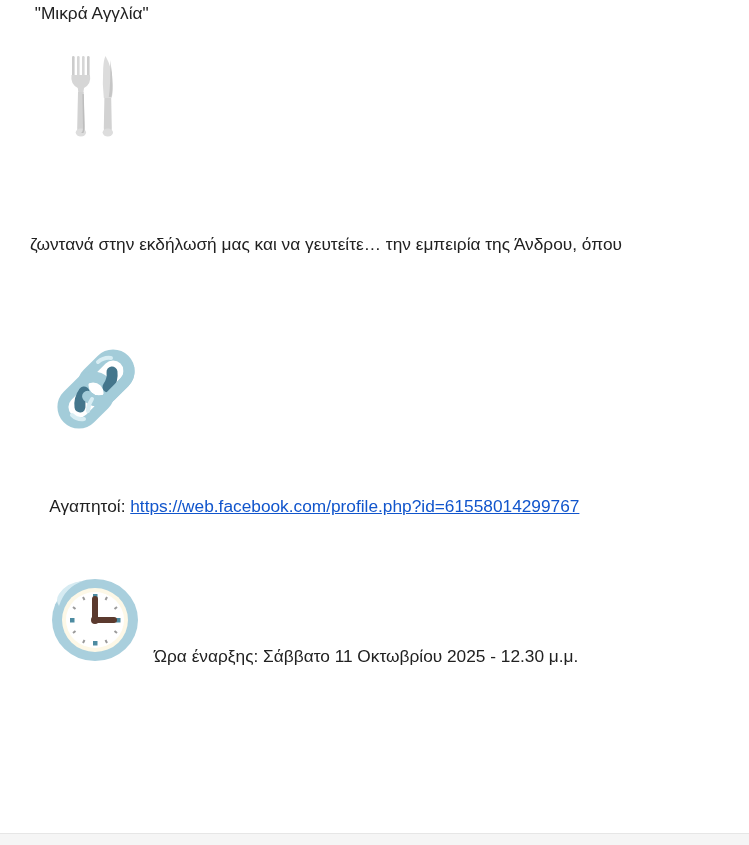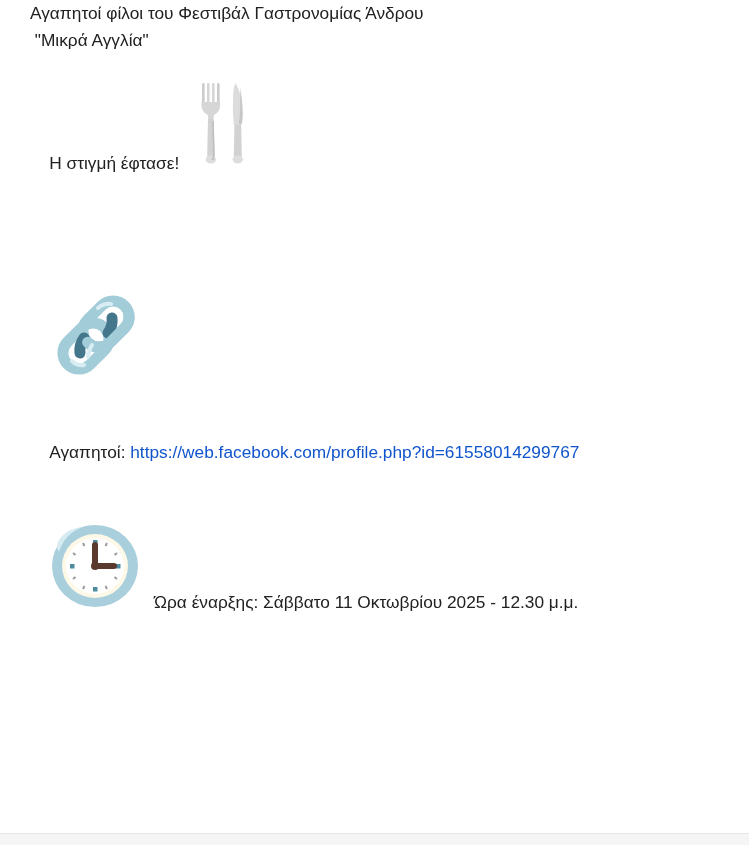--- a/index.html
+++ b/index.html
@@ -3,60 +3,60 @@
 <meta charset="utf-8">
 <style>
   html,body{margin:0;padding:0;}
   body{
     width:749px;height:845px;background:#ffffff;overflow:hidden;position:relative;
     font-family:"Liberation Sans",sans-serif;font-size:17.3px;line-height:27px;color:#212121;
   }
   .content{padding:0 28px 0 30px;}
   p{margin:0;white-space:pre-wrap;}
   .block-line{display:block;white-space:pre-wrap;}
-  a.lnk{color:#1155cc;cursor:pointer;}
+  a.lnk{color:#1155cc;text-decoration:underline;cursor:pointer;}
   svg.inline-icon{vertical-align:baseline;}
   .icon-fork{margin-left:18px;}
   .icon-chain{margin-left:5px;}
   .icon-clock{margin-right:8px;}
   .mt8{margin-top:8px;}
   .mt4{margin-top:4px;}
   .bottom-strip{
     position:absolute;left:0;bottom:0;width:749px;height:12px;
     background:#f5f5f5;border-top:1px solid #e6e6e6;box-sizing:border-box;
   }
 </style>
 </head>
 <body>
 
 <div class="content">
 
-  <p><span>Αγαπητοί φίλοι του Φεστιβάλ Γαστρονομίας Άνδρου</span></p>
   <p><span> "Μικρά Αγγλία"</span></p>
 
   <p>
-    <span>Η στιγμή έφτασε!</span><svg class="inline-icon icon-fork" width="53" height="88" viewBox="0 0 53 88">
+    <svg class="inline-icon icon-fork" width="53" height="88" viewBox="0 0 53 88">
 
       <rect x="5" y="2" width="2.6" height="22" rx="1.3" fill="#cccccc"></rect>
       <rect x="10" y="2" width="2.6" height="22" rx="1.3" fill="#d6d6d6"></rect>
       <rect x="15" y="2" width="2.6" height="22" rx="1.3" fill="#d6d6d6"></rect>
       <rect x="20" y="2" width="2.6" height="22" rx="1.3" fill="#cccccc"></rect>
       <path d="M4.5 21 L23 21 Q24.5 30 17 34 L16.2 40 L11.5 40 L10.8 34 Q3.2 30 4.5 21 Z" fill="#d6d6d6"></path>
       <path d="M11 38 L16.6 38 L17.6 74 Q17.8 80 13.9 80 Q9.9 80 10.2 74 Z" fill="#d2d2d2"></path>
       <ellipse cx="13.9" cy="78.5" rx="5.2" ry="4" fill="#dddddd"></ellipse>
       <path d="M15.4 40 L16 74 Q16 78 14 79 L16.5 79 Q18 76 17.6 72 L16.8 40 Z" fill="#bdbdbd"></path>
 
       <path d="M38.5 2 Q45.5 14 45.8 30 Q46 40 44.5 44 L36.8 44 Q35.2 30 36.2 14 Q36.8 5 38.5 2 Z" fill="#dcdcdc"></path>
       <path d="M43.2 6 Q45.5 18 45.4 32 Q45.3 40 44.3 43 L41.8 43 Q43.8 30 43.2 6 Z" fill="#c6c6c6"></path>
       <path d="M37.4 44 L44.2 44 L44.8 74 Q45 80 40.8 80 Q36.6 80 36.8 74 Z" fill="#d2d2d2"></path>
       <ellipse cx="40.8" cy="78.5" rx="5.2" ry="4" fill="#dddddd"></ellipse>
     </svg>
   </p>
 
   <p>
+    <span class="block-line">ζωντανά στην εκδήλωσή μας και να γευτείτε… την εμπειρία της Άνδρου, όπου</span>
   </p>
 
   <p class="mt8">
     <svg class="inline-icon icon-chain" width="84" height="84" viewBox="0 0 84 84">
       <g fill="none" stroke-linecap="round">
         <rect x="36" y="5" width="32" height="52" rx="16" transform="rotate(45 52 31)" stroke="#a3ccd9" stroke-width="11"></rect>
         <rect x="16" y="27" width="32" height="52" rx="16" transform="rotate(45 32 53)" stroke="#a3ccd9" stroke-width="11"></rect>
         <path d="M30 45 Q25 52 26 60" stroke="#44768c" stroke-width="11"></path>
         <path d="M54 40 Q59 33 58 25" stroke="#44768c" stroke-width="11"></path>
         <rect x="36" y="5" width="32" height="52" rx="16" transform="rotate(45 52 31)" stroke="#a3ccd9" stroke-width="11" stroke-dasharray="60 200" stroke-dashoffset="-10"></rect>

